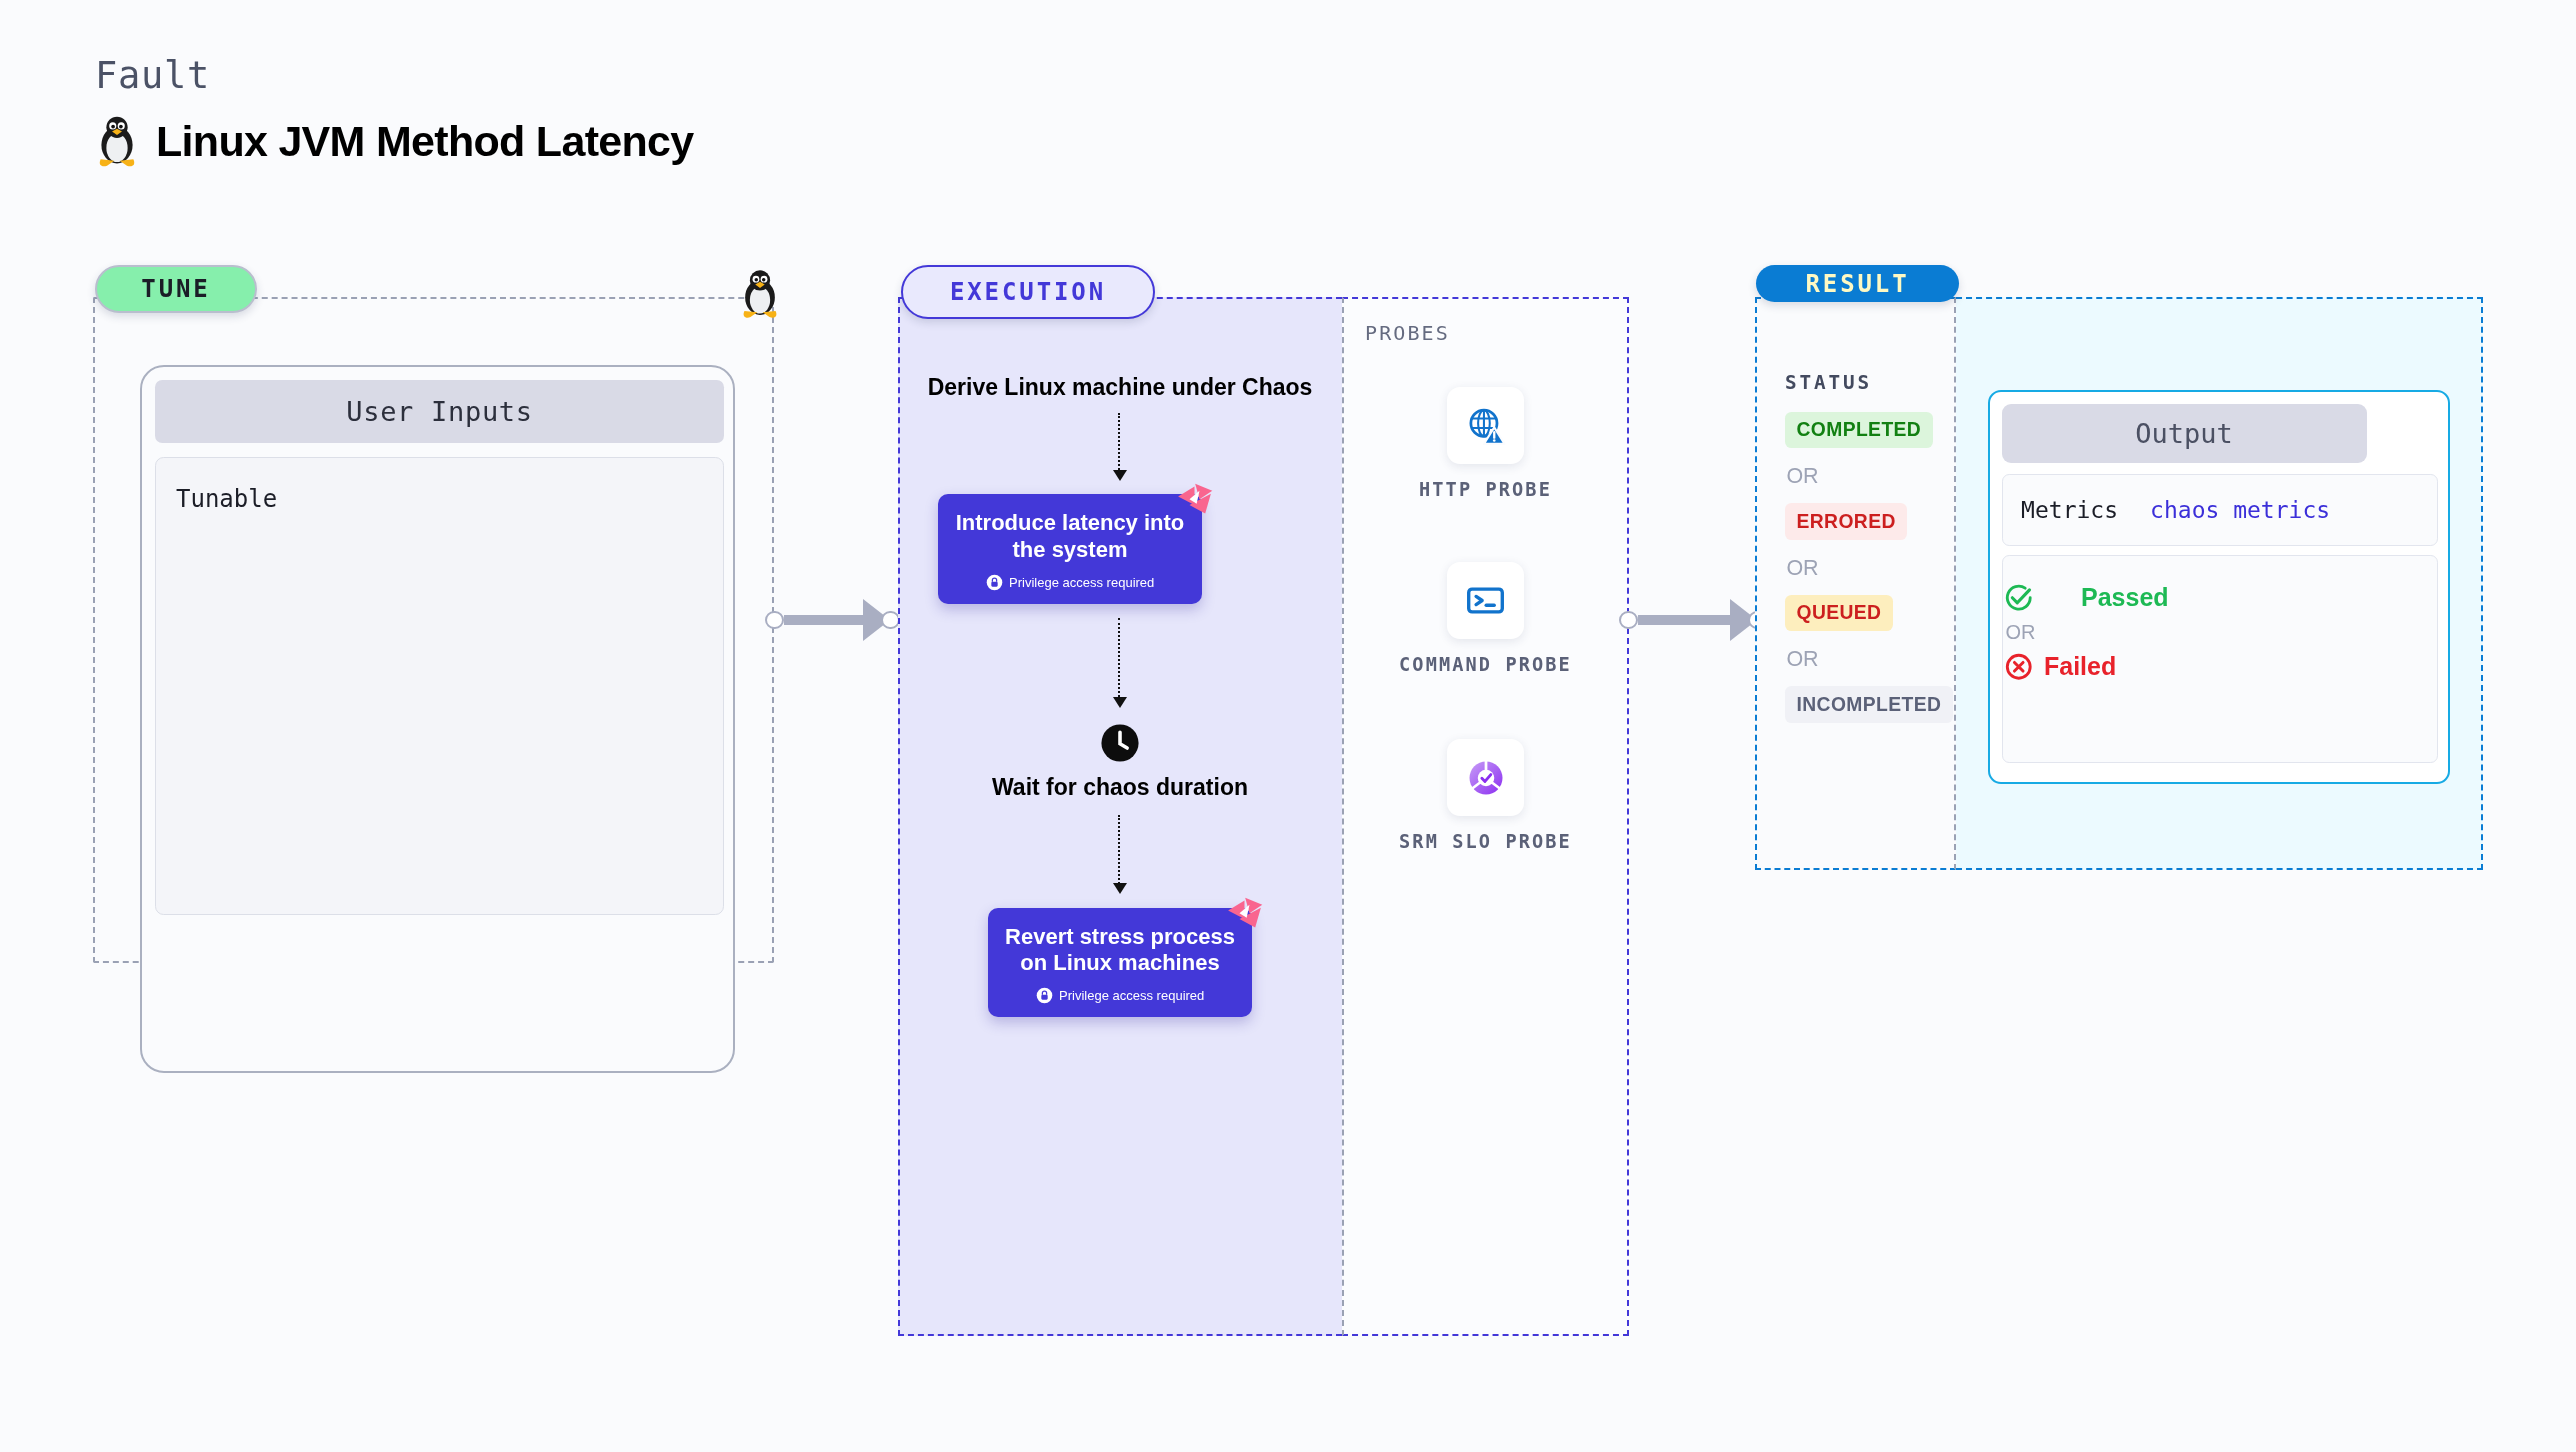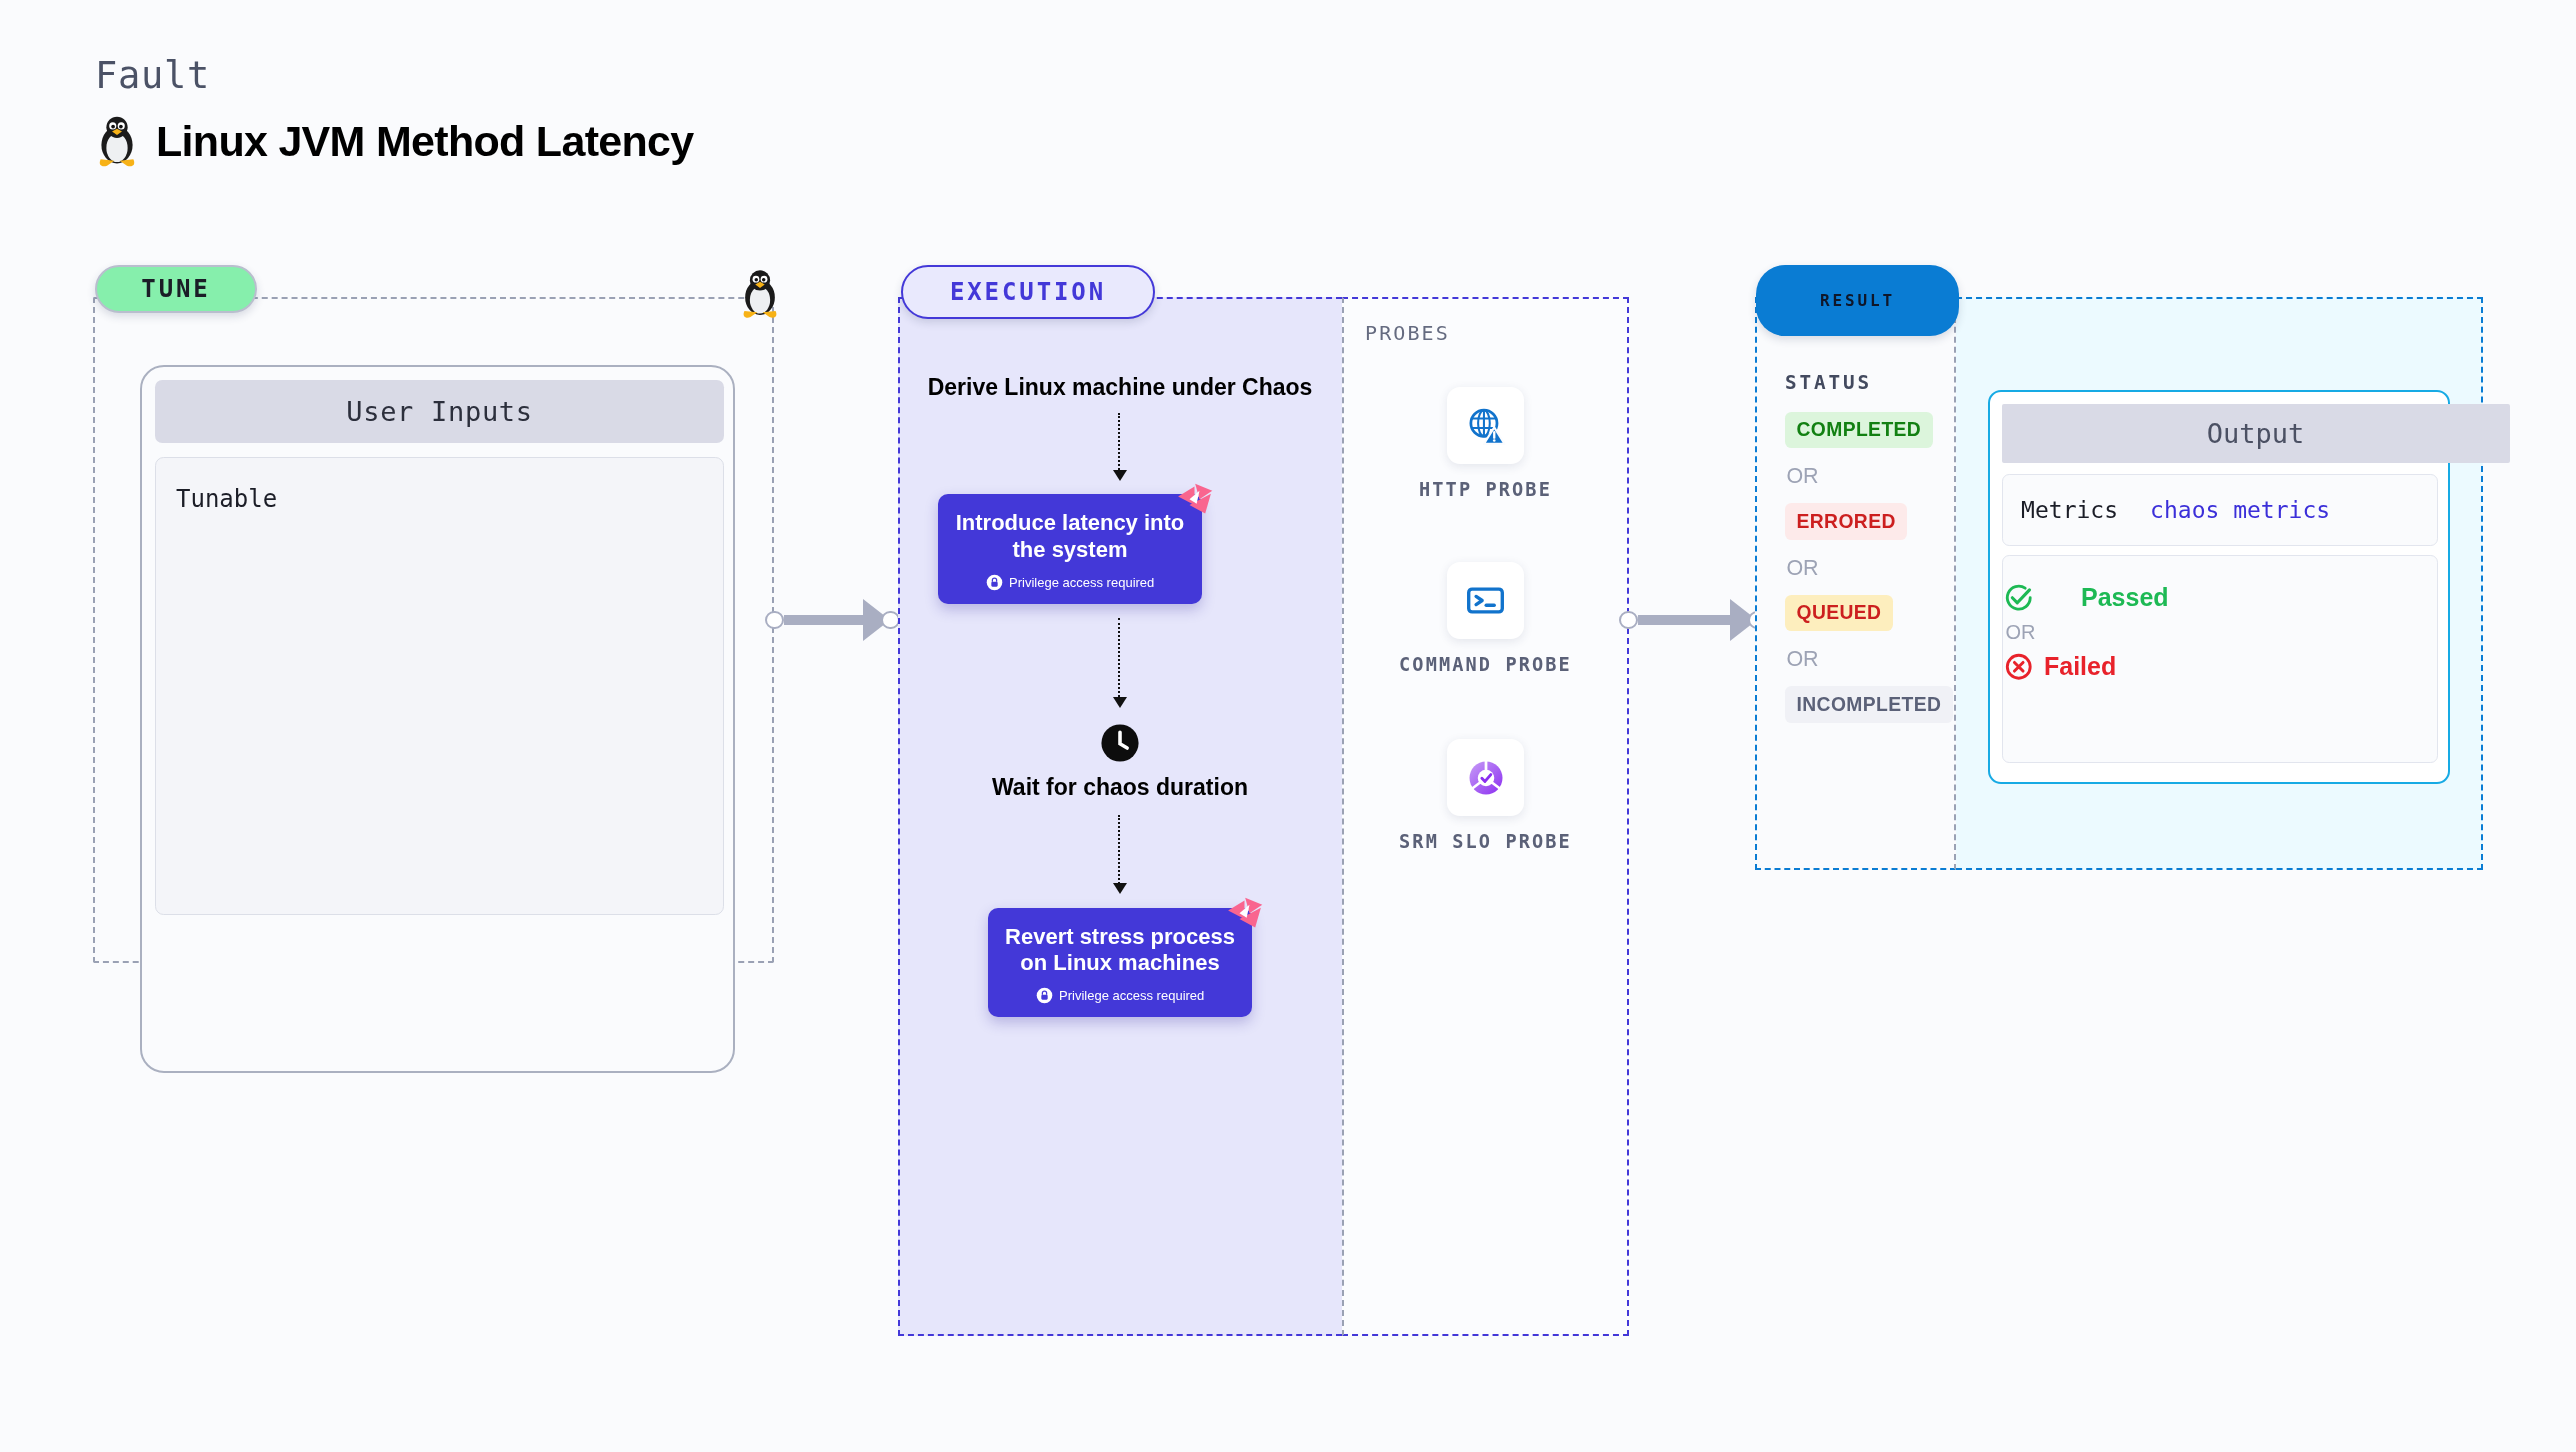--- a/index.html
+++ b/index.html
@@ -59,22 +59,22 @@
   }
   #tune-pill{
     left:95px;top:265px;width:162px;height:48px;
     background:#86efac;border:2.1px solid #b9bece;color:#1b1d27;font-size:24px;
   }
   #exec-pill{
     left:901px;top:265px;width:254px;height:54px;
     background:#e9e9fd;border:2.9px solid #4338d8;color:#4338d8;font-size:24px;
   }
   #result-pill{
-    left:1756px;top:265px;width:203px;height:71px;
-    background:#0a7cd3;border:none;color:#0f172a;font-size:16px;
+    left:1756px;top:265px;width:203px;height:37px;
+    background:#0a7cd3;border:none;color:#fef9c3;font-size:24px;
   }
 
   
   .tux{display:block;}
 
   
   #user-inputs-card{
     position:absolute;left:140px;top:365px;width:595px;height:708px;
     box-sizing:border-box;border:2.1px solid #aab0c0;border-radius:24px;
     background:#fafbfd;
@@ -169,22 +169,22 @@
     margin:15.8px 0 14.3px 1.4px;font-size:21.5px;color:#9da3b5;
     font-family:"Liberation Sans",sans-serif;
   }
 
   
   #output-card{
     position:absolute;left:1988px;top:390px;width:462px;height:394px;
     box-sizing:border-box;background:#fff;border:2.9px solid #17aae4;border-radius:13px;
   }
   #output-header{
-    position:absolute;left:11.5px;top:11.5px;width:508px;height:59px;
-    background:#d9dae6;border-radius:2px;
+    position:absolute;left:11.5px;top:11.5px;width:365px;height:59px;
+    background:#d9dae6;border-radius:9px;
     display:flex;align-items:center;justify-content:center;
     font-family:"DejaVu Sans Mono",monospace;font-size:27px;color:#4b5063;
   }
   #metrics-row{
     position:absolute;left:11.5px;top:82px;width:436px;height:72px;
     box-sizing:border-box;border:1.4px solid #e2e5ee;border-radius:7.2px;background:#fafbfd;
     display:flex;align-items:center;
   }
   .io-label{
     font-family:"DejaVu Sans Mono",monospace;font-size:23px;color:#1b1d27;

